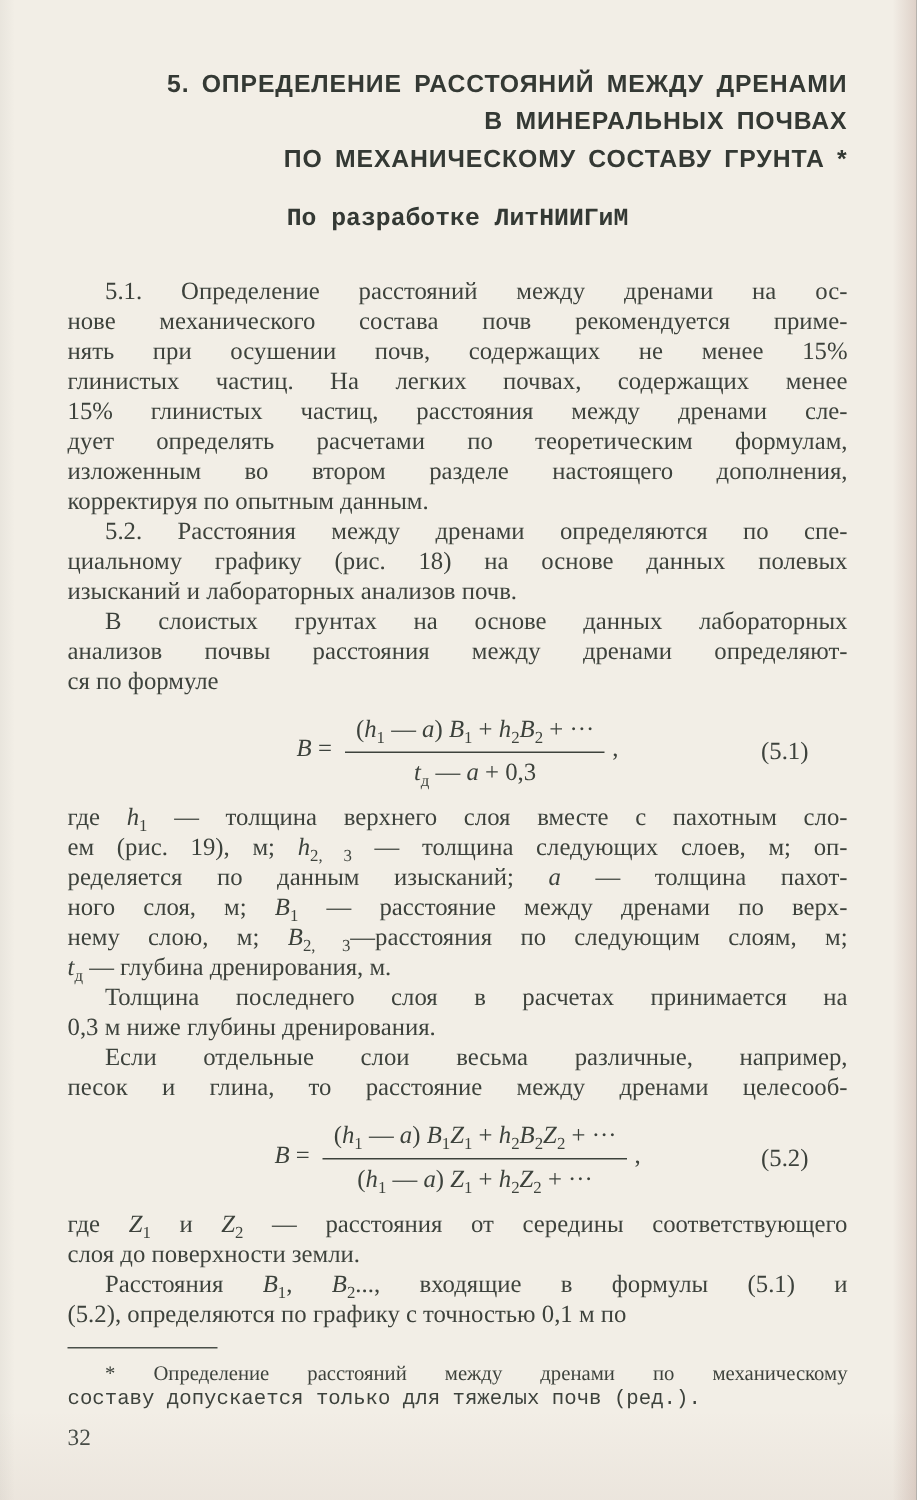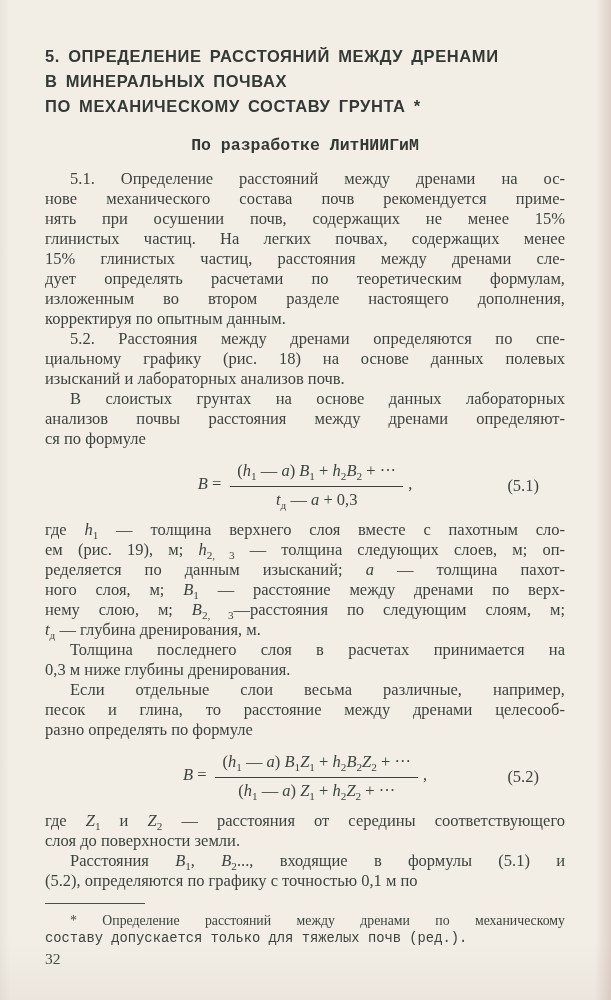--- a/index.html
+++ b/index.html
@@ -12,39 +12,39 @@
     background:
       linear-gradient(to left, rgba(150,105,95,0.22), rgba(150,105,95,0.0) 16px),
       linear-gradient(to right, rgba(60,60,55,0.05), rgba(60,60,55,0.0) 10px),
       linear-gradient(to top, rgba(150,115,100,0.07), rgba(150,115,100,0.0) 60px),
       #f2eee6;
     color:#3d423c;
     font-family:"Liberation Serif", serif;
     font-size:16.5px;
     overflow:hidden;
   }
-  header { text-align:left; }
+  header { text-align:right; }
   .h-line {
     font-family:"Liberation Sans", sans-serif;
     font-weight:bold;
     font-size:16.5px;
     line-height:25px;
     letter-spacing:0.6px;
     word-spacing:3px;
     color:#343934;
   }
   .subtitle {
     text-align:center;
     font-family:Liberation Mono, monospace;
     font-weight:bold;
     font-size:16.5px;
     margin-top:17px;
     color:#343934;
   }
-  main { margin-top:14px; }
+  main { margin-top:29px; }
   .para { margin:0; }
   .line {
     text-align:justify;
     text-align-last:justify;
     line-height:20px;
     white-space:normal;
   }
   .line.last { text-align-last:left; }
   .line.first { text-indent:25px; }
   sub { font-size:68%; line-height:0; }
@@ -118,21 +118,20 @@
         <div class="line">нему слою, м; <i>B</i><sub>2, 3</sub>—расстояния по следующим слоям, м;</div>
         <div class="line last"><i>t</i><sub>д</sub> — глубина дренирования, м.</div>
       </section>
       <section class="para">
         <div class="line first">Толщина последнего слоя в расчетах принимается на</div>
         <div class="line last">0,3 м ниже глубины дренирования.</div>
       </section>
       <section class="para">
         <div class="line first">Если отдельные слои весьма различные, например,</div>
         <div class="line">песок и глина, то расстояние между дренами целесооб-</div>
-        <div class="line last">разно определять по формуле</div>
       </section>
       <div class="formula"><span class="lhs"><i>B</i> =</span><span class="frac"><span class="num">(<i>h</i><sub>1</sub> — <i>a</i>) <i>B</i><sub>1</sub><i>Z</i><sub>1</sub> + <i>h</i><sub>2</sub><i>B</i><sub>2</sub><i>Z</i><sub>2</sub> + ···</span><span class="den">(<i>h</i><sub>1</sub> — <i>a</i>) <i>Z</i><sub>1</sub> + <i>h</i><sub>2</sub><i>Z</i><sub>2</sub> + ···</span></span><span class="comma">,</span><span class="eqno">(5.2)</span></div>
       <section class="para">
         <div class="line">где <i>Z</i><sub>1</sub> и <i>Z</i><sub>2</sub> — расстояния от середины соответствующего</div>
         <div class="line last">слоя до поверхности земли.</div>
       </section>
       <section class="para">
         <div class="line first">Расстояния <i>B</i><sub>1</sub>, <i>B</i><sub>2</sub>..., входящие в формулы (5.1) и</div>
         <div class="line last">(5.2), определяются по графику с точностью 0,1 м по</div>
       </section>

